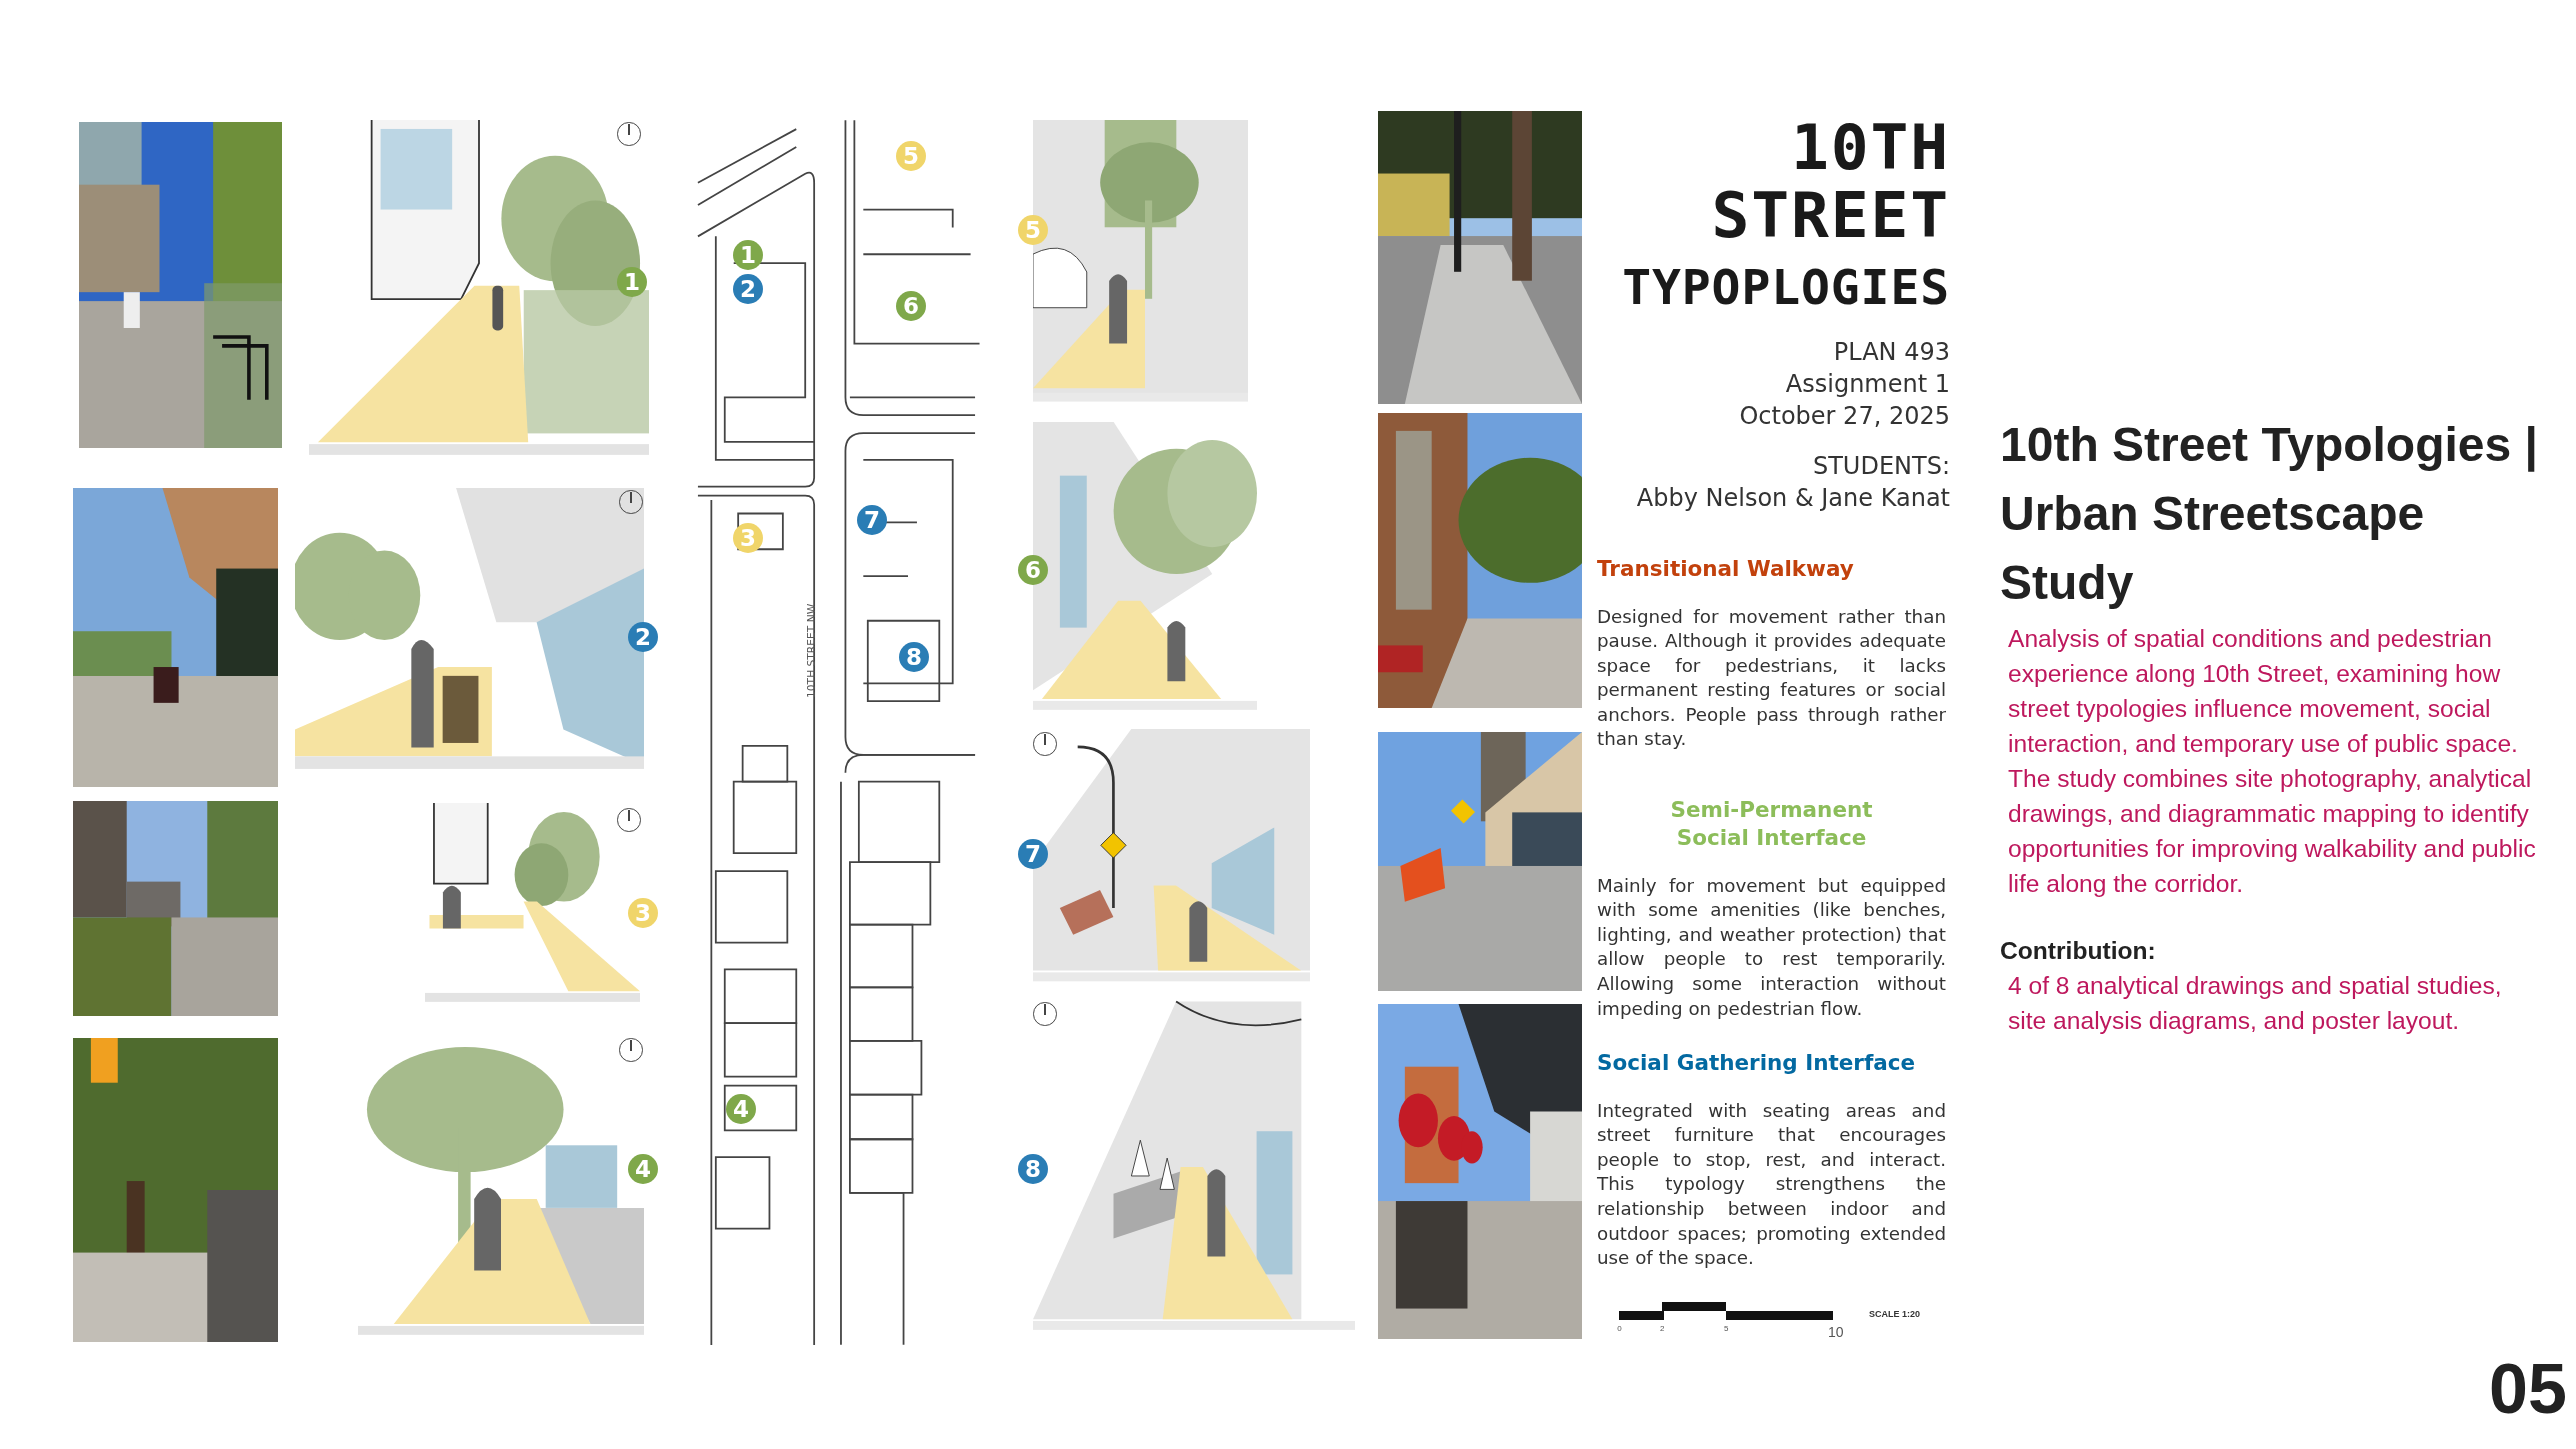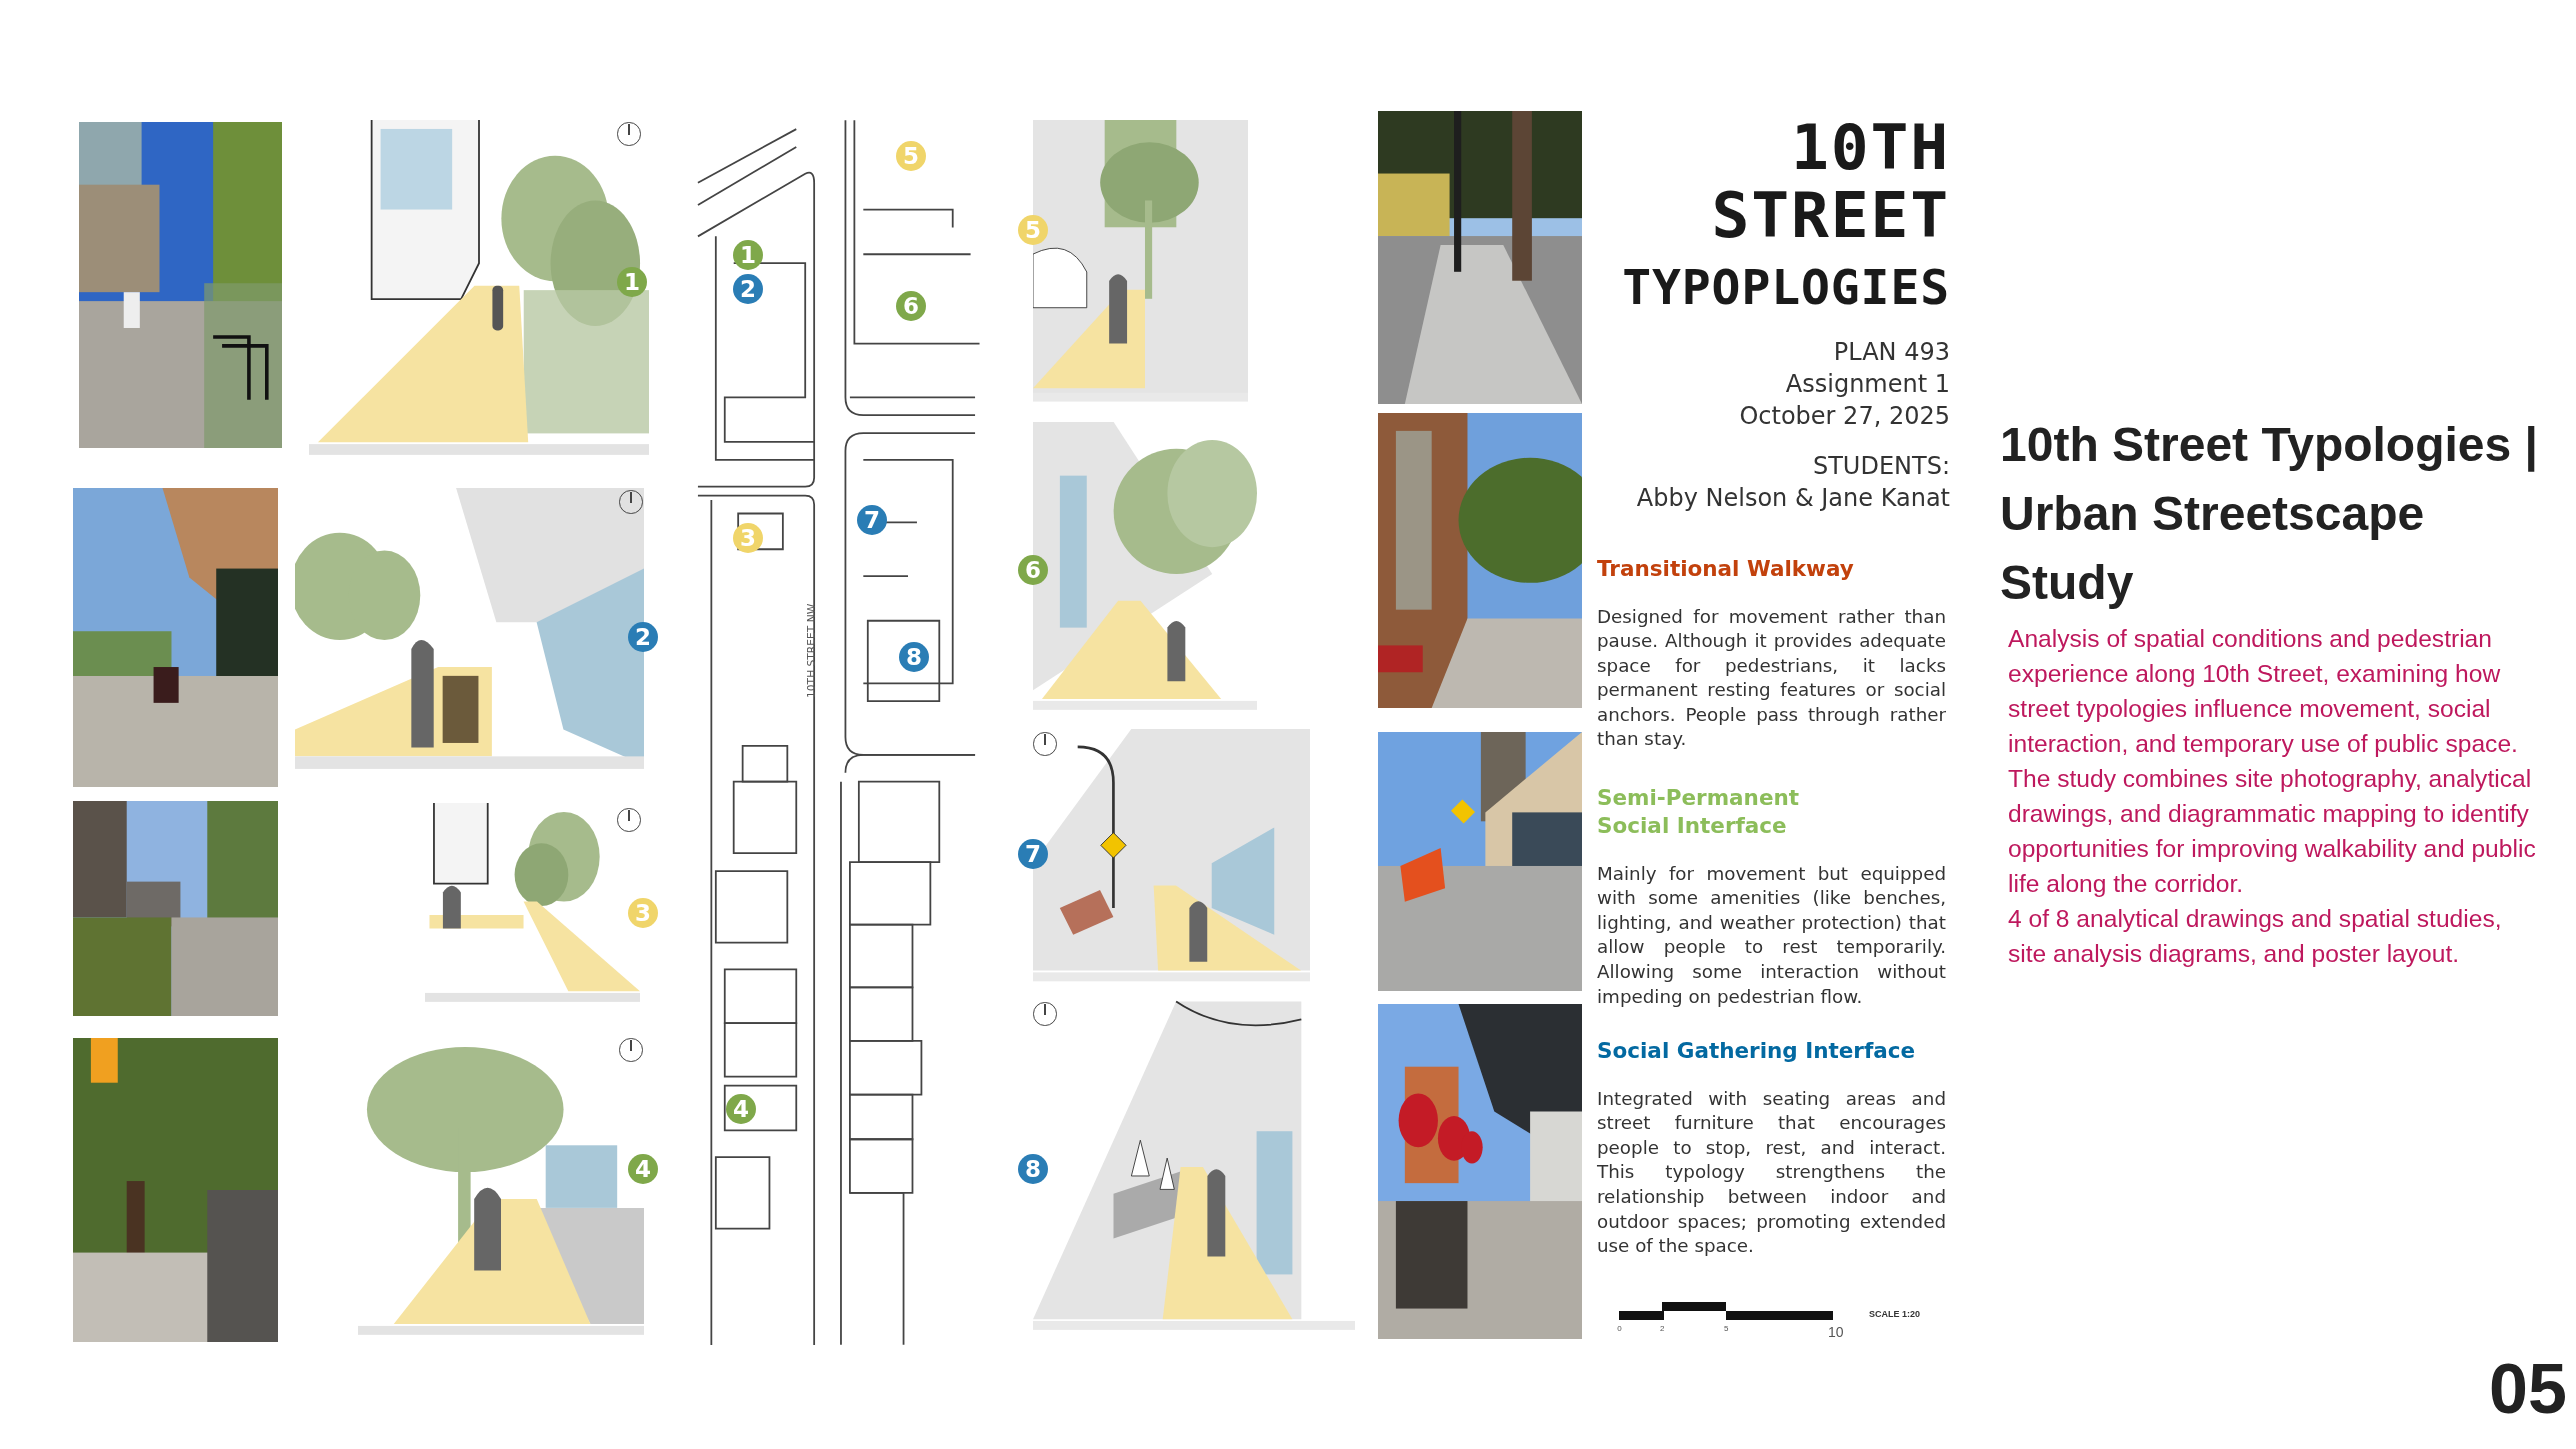--- a/index.html
+++ b/index.html
@@ -299,21 +299,21 @@
   <div style="margin-top:18px;">
     <div class="meta-line">STUDENTS:</div>
     <div class="meta-line">Abby Nelson &amp; Jane Kanat</div>
   </div>
 </div>
 
 <div class="abs" style="left:1597px;top:555px;width:349px;">
   <div class="ty-head" style="color:#c2410c;">Transitional Walkway</div>
   <div class="ty-body" style="margin-top:21.5px;">Designed for movement rather than pause. Although it provides adequate space for pedestrians, it lacks permanent resting features or social anchors. People pass through rather than stay.</div>
 
-  <div class="ty-head" style="color:#8cbd5a;margin-top:32px;">
+  <div class="ty-head" style="color:#8cbd5a;margin-top:44px;text-align:center;">
     <div>Semi-Permanent</div>
     <div>Social Interface</div>
   </div>
   <div class="ty-body" style="margin-top:21.5px;">Mainly for movement but equipped with some amenities (like benches, lighting, and weather protection) that allow people to rest temporarily. Allowing some interaction without impeding on pedestrian flow.</div>
 
   <div class="ty-head" style="color:#0369a1;margin-top:28px;">Social Gathering Interface</div>
   <div class="ty-body" style="margin-top:21.5px;">Integrated with seating areas and street furniture that encourages people to stop, rest, and interact. This typology strengthens the relationship between indoor and outdoor spaces; promoting extended use of the space.</div>
 </div>
 
 <div class="abs" style="left:1610px;top:1302px;width:322px;height:36px;">
@@ -325,17 +325,18 @@
   <span class="abs" style="left:114px;top:21.5px;font-size:8px;color:#555;">5</span>
   <span class="abs" style="left:218px;top:21.5px;font-size:14px;color:#555;">10</span>
   <span class="abs" style="left:259px;top:7.2px;font-size:9px;font-weight:bold;color:#333;">SCALE 1:20</span>
 </div>
 
 <div class="abs" style="left:2000px;top:410px;width:555px;">
   <div class="desc-title">10th Street Typologies |</div>
   <div class="desc-title">Urban Streetscape</div>
   <div class="desc-title">Study</div>
   <div class="desc-body" style="margin-top:3.6px;width:532px;">Analysis of spatial conditions and pedestrian experience along 10th Street, examining how street typologies influence movement, social interaction, and temporary use of public space. The study combines site photography, analytical drawings, and diagrammatic mapping to identify opportunities for improving walkability and public life along the corridor.</div>
+  <div class="contrib-label" style="margin-top:32px;">Contribution:</div>
   <div class="desc-body" style="width:519px;">4 of 8 analytical drawings and spatial studies, site analysis diagrams, and poster layout.</div>
 </div>
 
 <div class="abs page-num" style="left:2489px;top:1349px;">05</div>
 
 
 </body></html>

